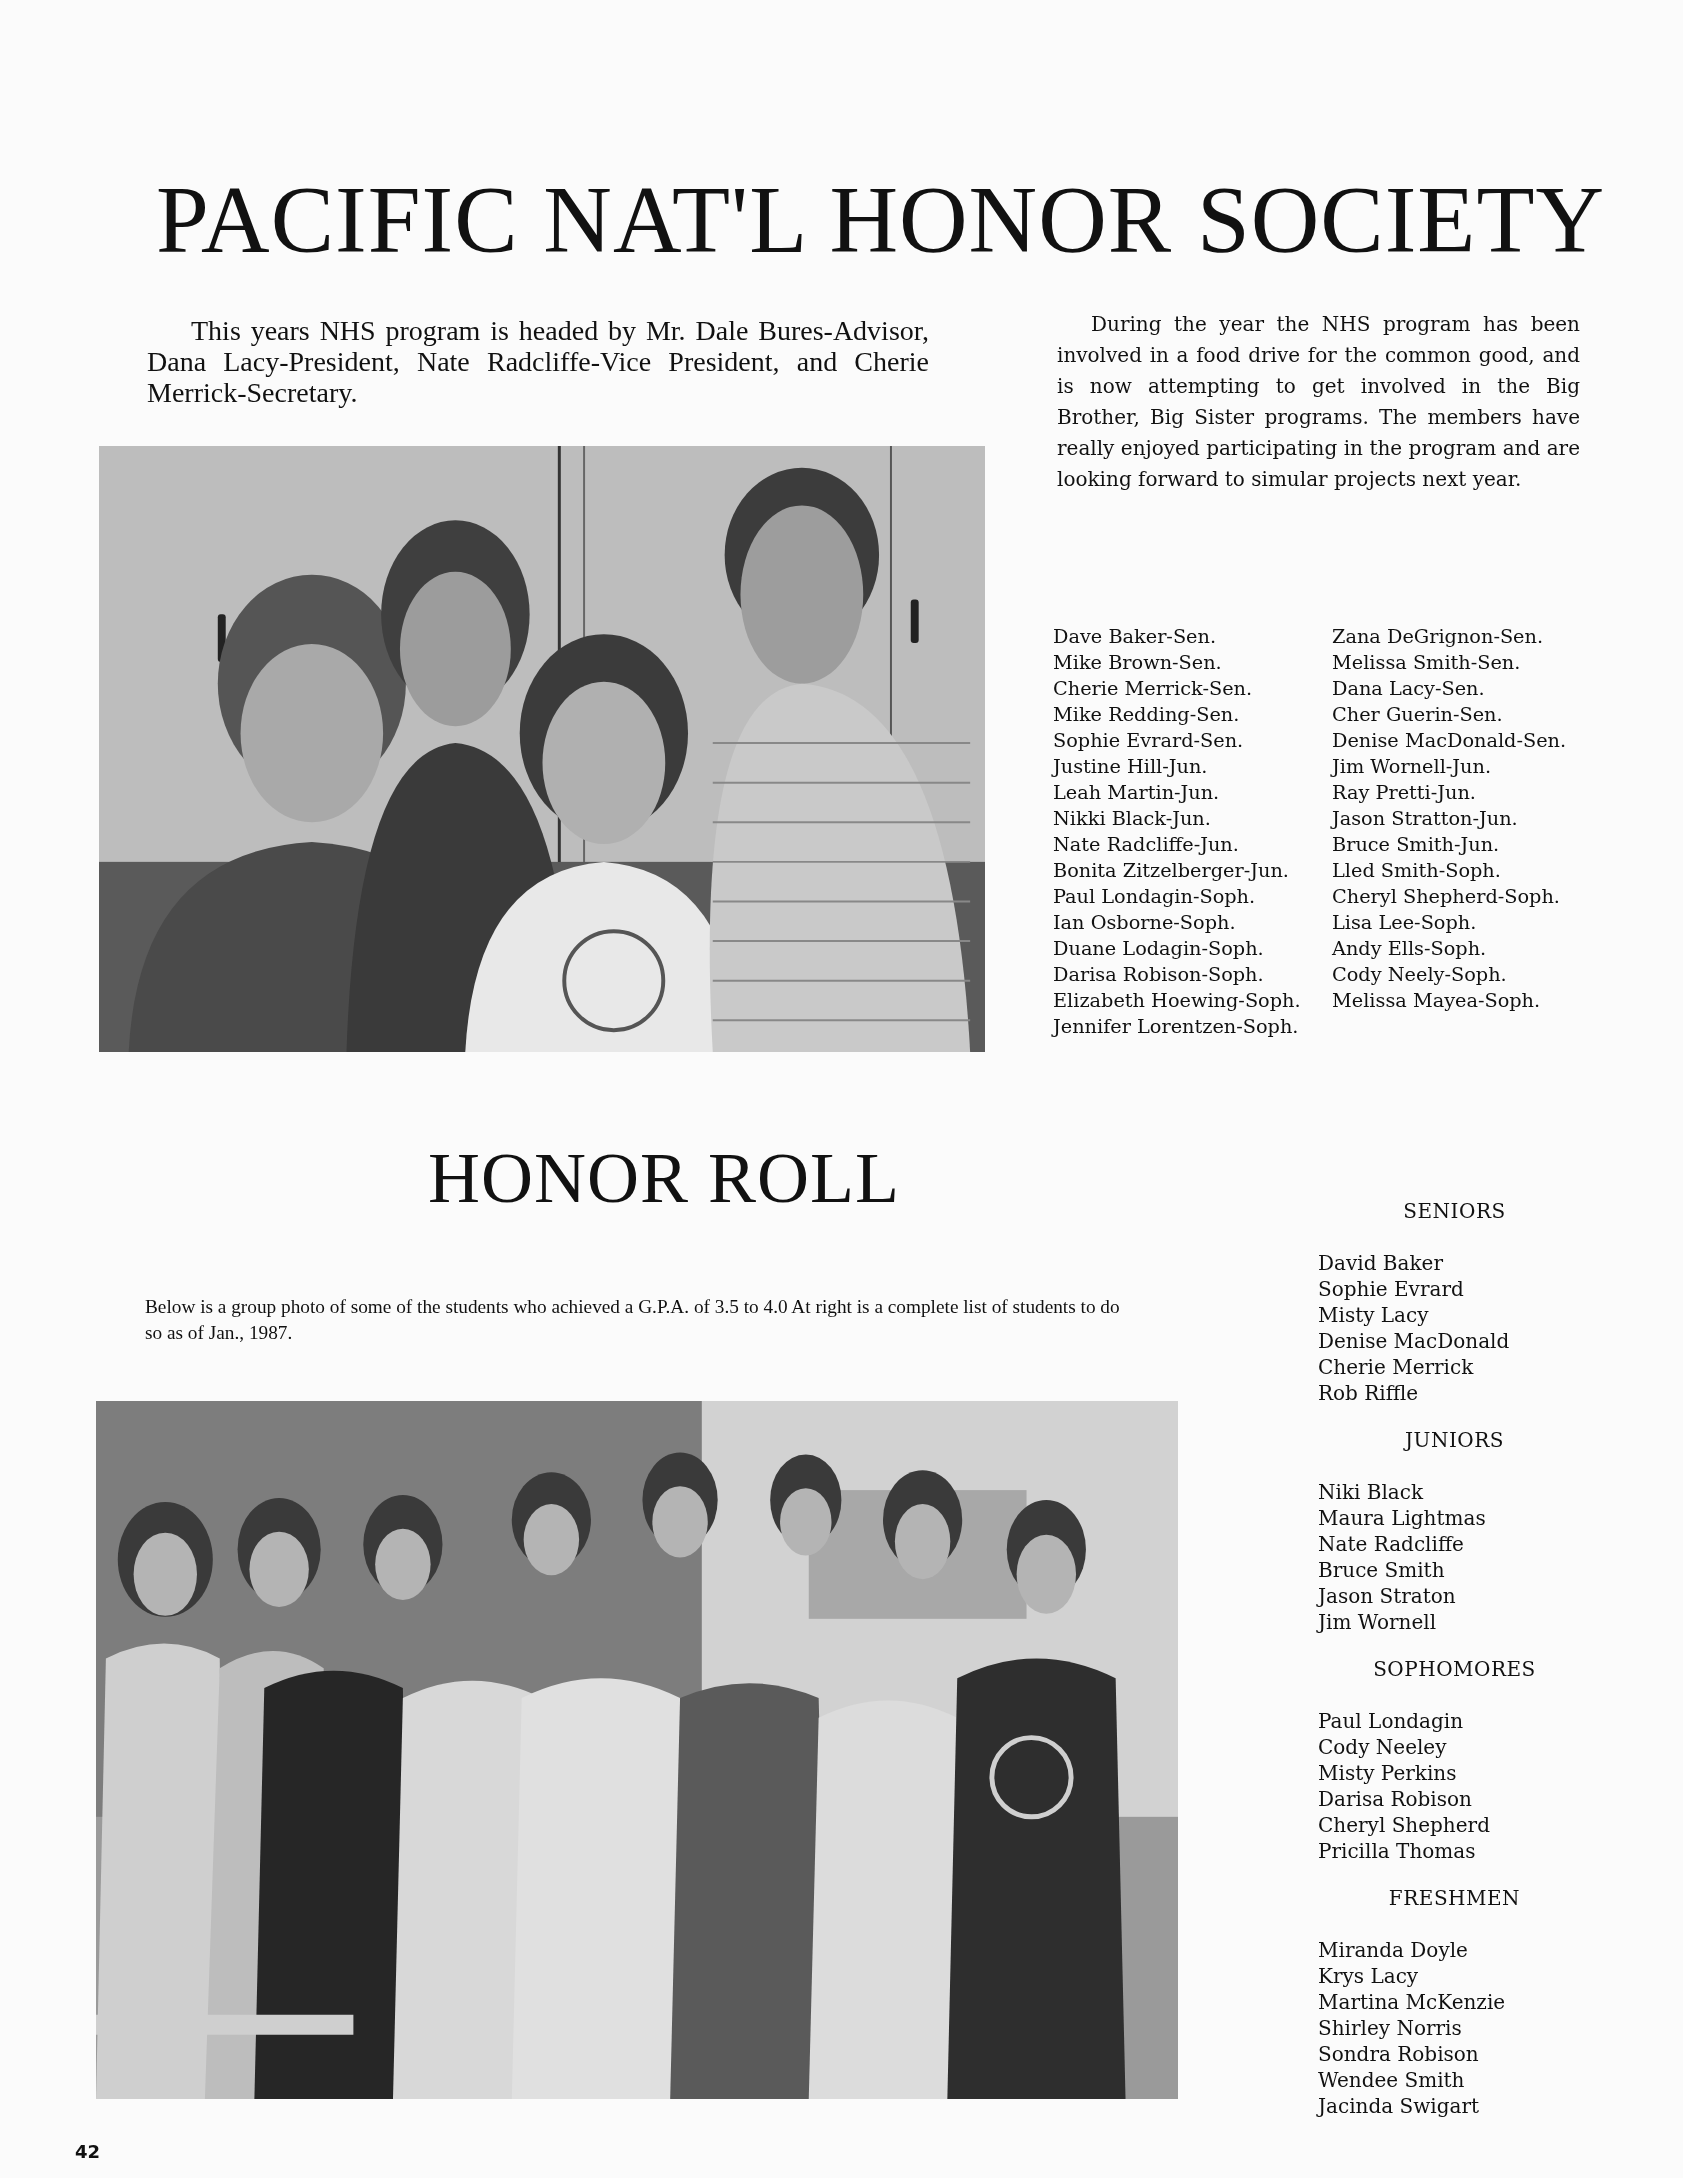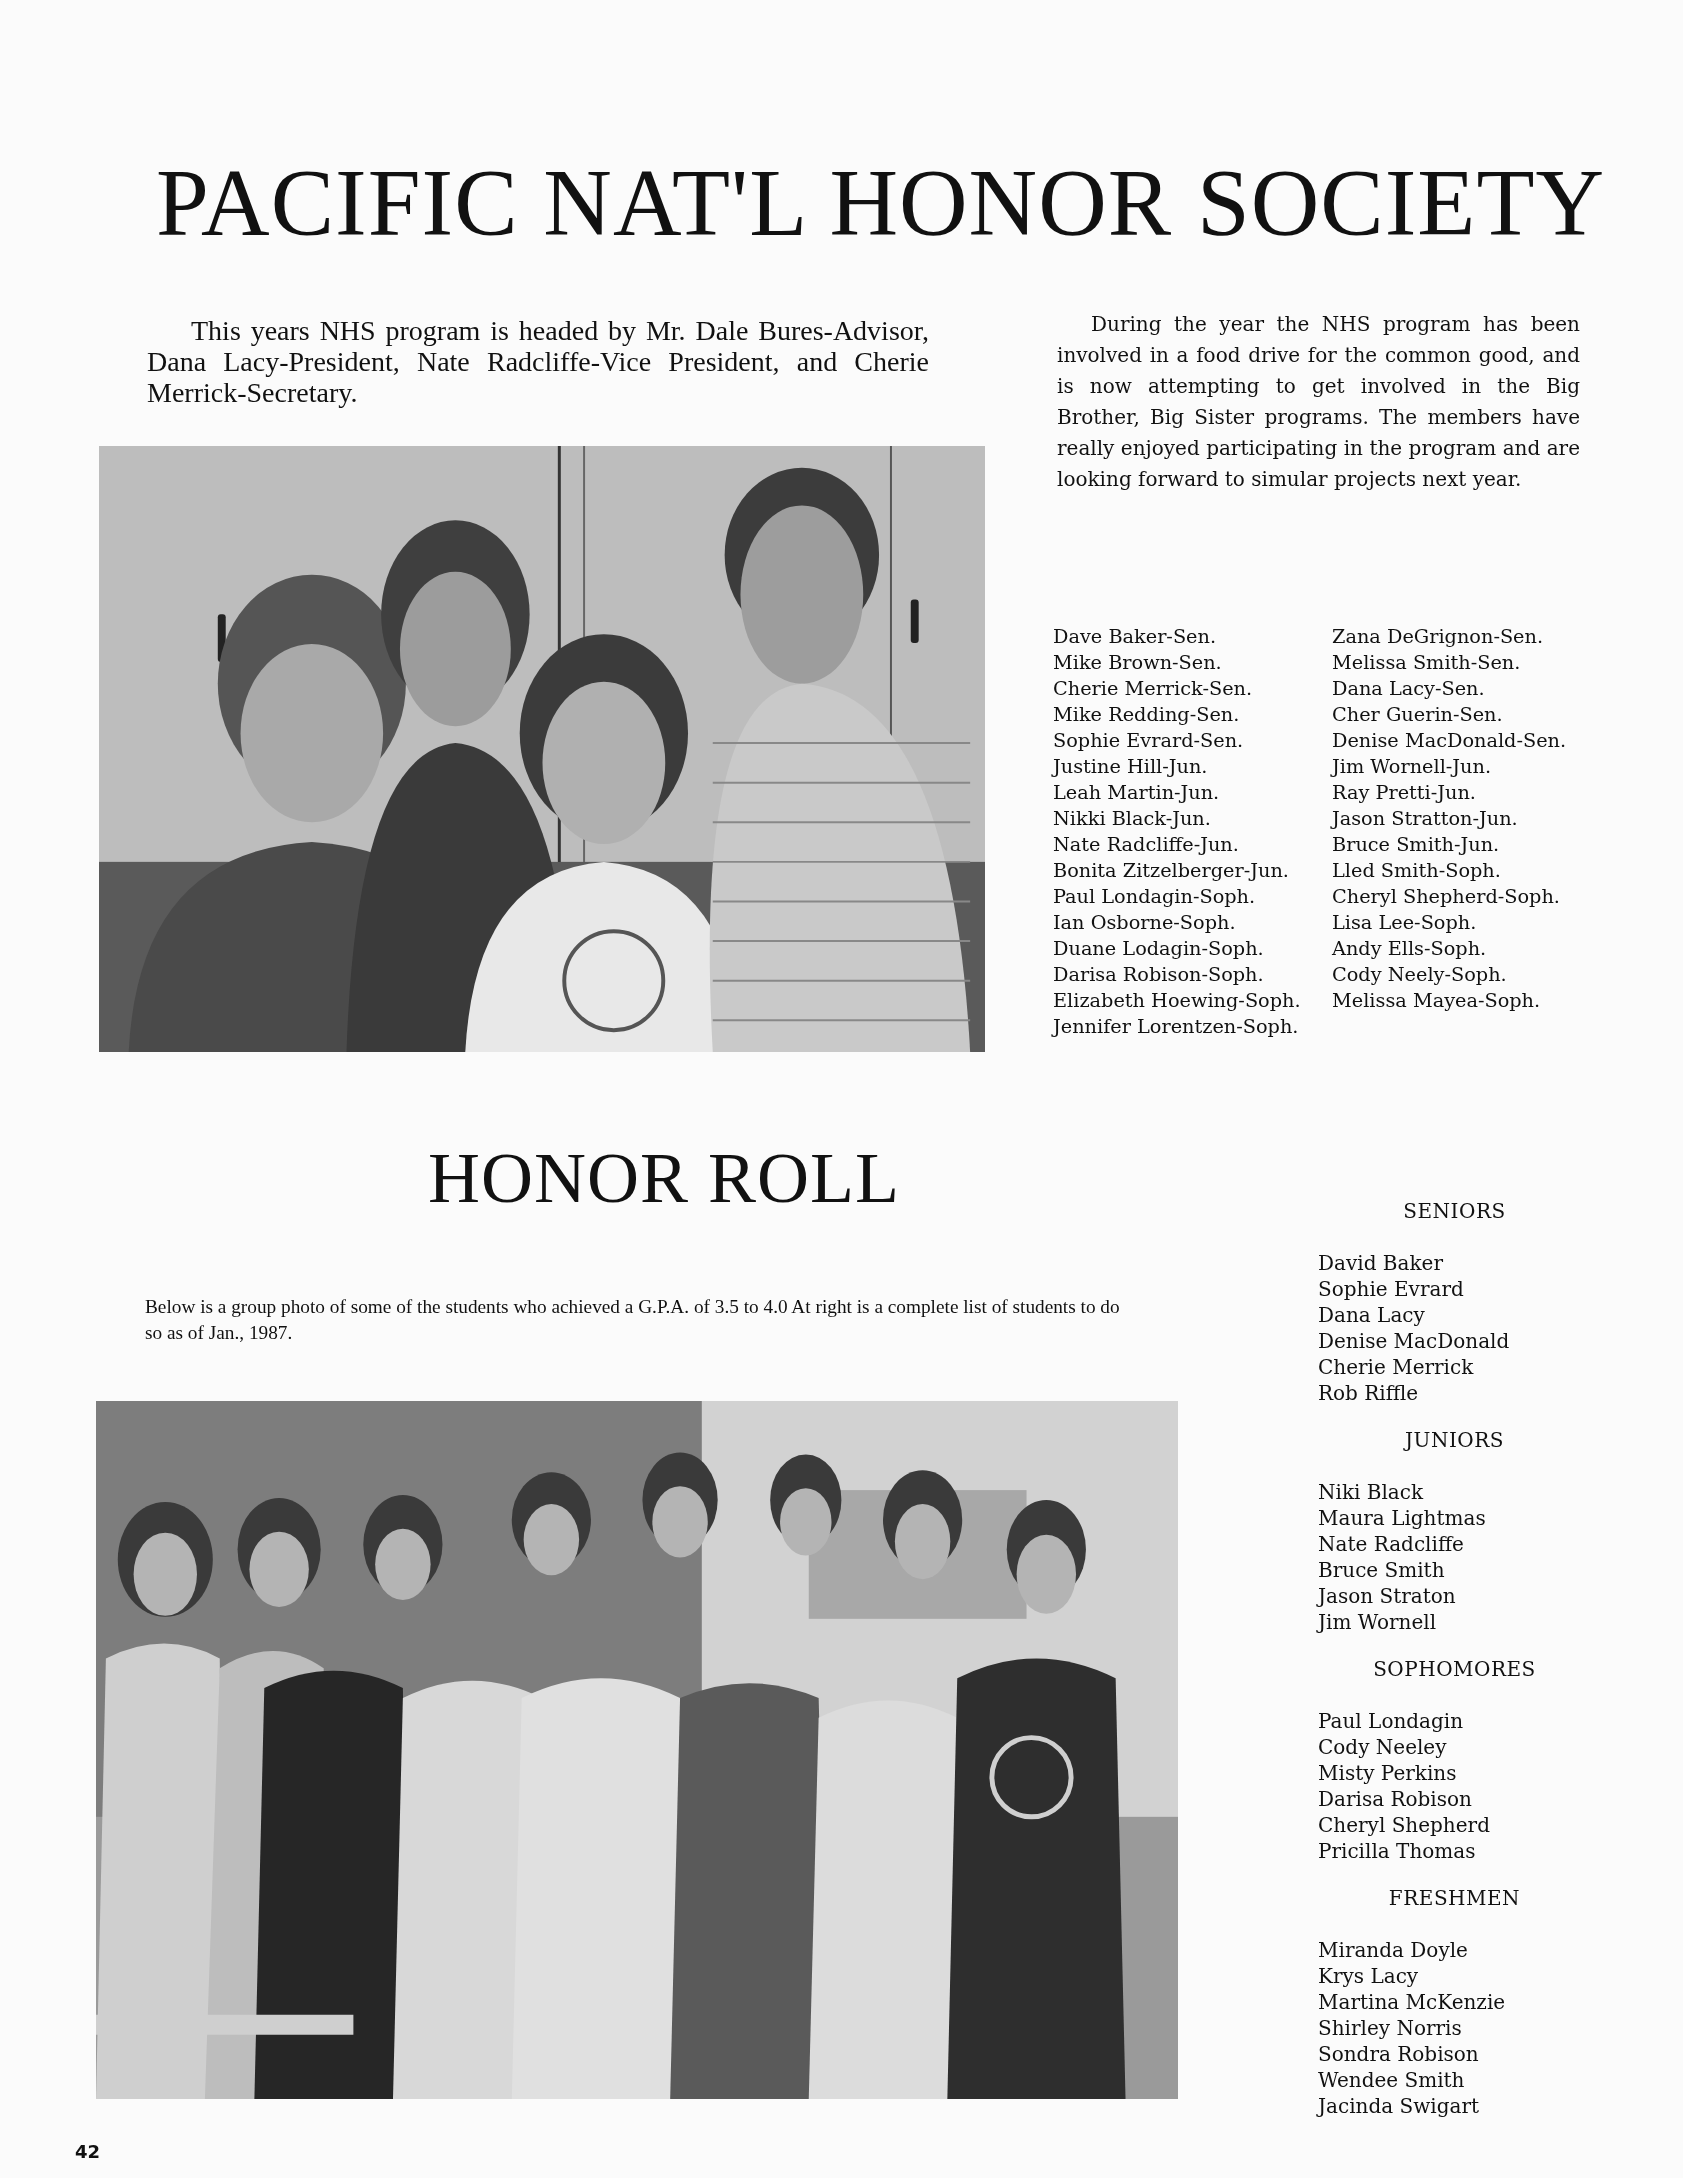--- a/index.html
+++ b/index.html
@@ -2,21 +2,21 @@
 <html><head>
   <meta charset="utf-8">
   <style>
     html, body { margin: 0; padding: 0; }
     body {
       width: 1683px; height: 2178px; position: relative; overflow: hidden;
       background: #fbfbfb; color: #111;
       font-family: "DejaVu Serif", "Liberation Serif", serif;
     }
     .title {
-      position: absolute; left: 156px; top: 149px; width: 1445px;
+      position: absolute; left: 156px; top: 166px; width: 1445px;
       font-family: "Liberation Serif", serif; font-size: 95px; letter-spacing: 1px;
       line-height: 109px; margin: 0; font-weight: normal; white-space: nowrap;
     }
     .intro-left {
       position: absolute; left: 147px; top: 315px; width: 782px;
       font-family: "Liberation Serif", serif; font-size: 28px; line-height: 31px;
       text-align: justify; text-indent: 44px; margin: 0;
     }
     .intro-right {
       position: absolute; left: 1057px; top: 309px; width: 523px;
@@ -192,21 +192,21 @@
     <circle cx="945" cy="380" r="40" fill="none" stroke="#cfcfcf" stroke-width="5"></circle>
     <path d="M0 620 L260 620 L260 640 L0 640 Z" fill="#cfcfcf"></path>
   </svg>
 </div>
 
 <div class="roll-list">
   <h3 class="group-heading">SENIORS</h3>
   <ul class="group-names">
     <li>David Baker</li>
     <li>Sophie Evrard</li>
-    <li>Dana Lacy</li>
+    <li>Misty Lacy</li>
     <li>Denise MacDonald</li>
     <li>Cherie Merrick</li>
     <li>Rob Riffle</li>
   </ul>
 
   <h3 class="group-heading">JUNIORS</h3>
   <ul class="group-names">
     <li>Niki Black</li>
     <li>Maura Lightmas</li>
     <li>Nate Radcliffe</li>

